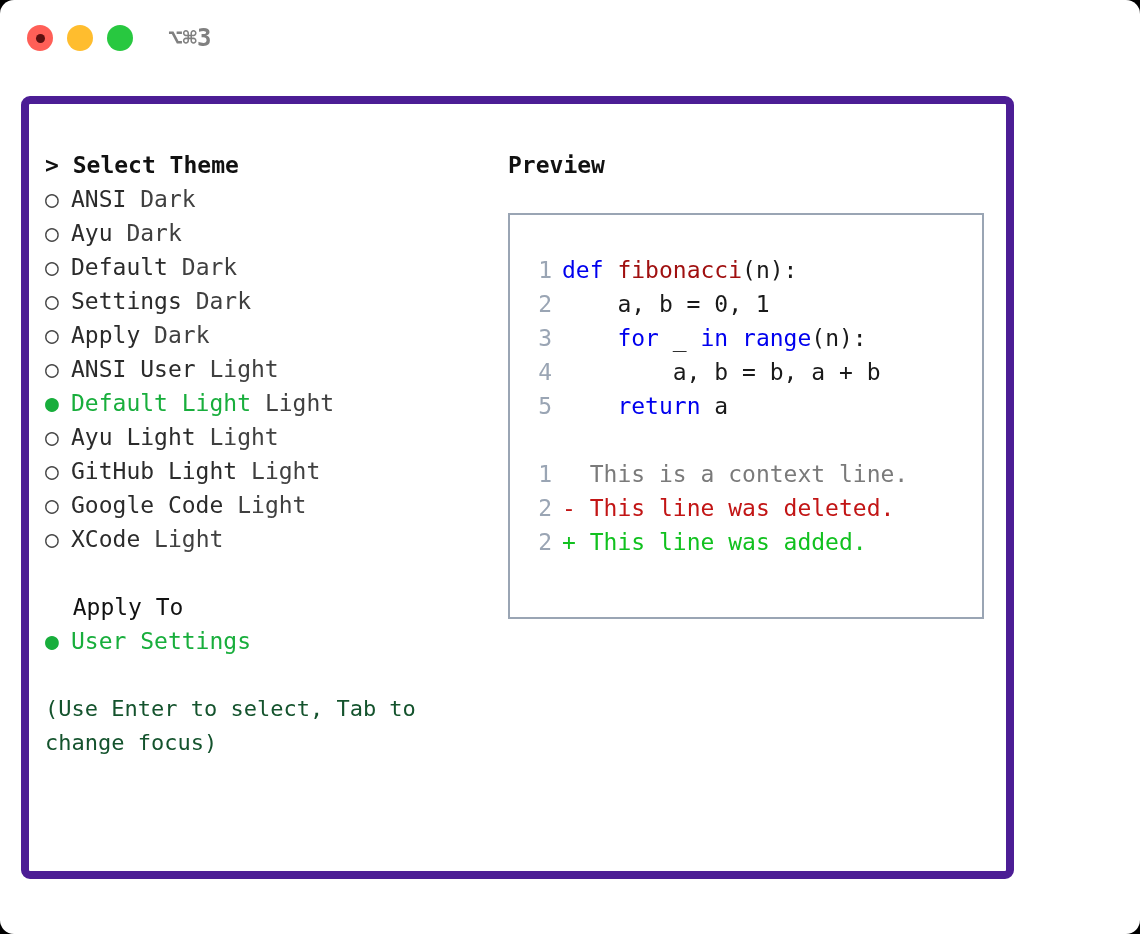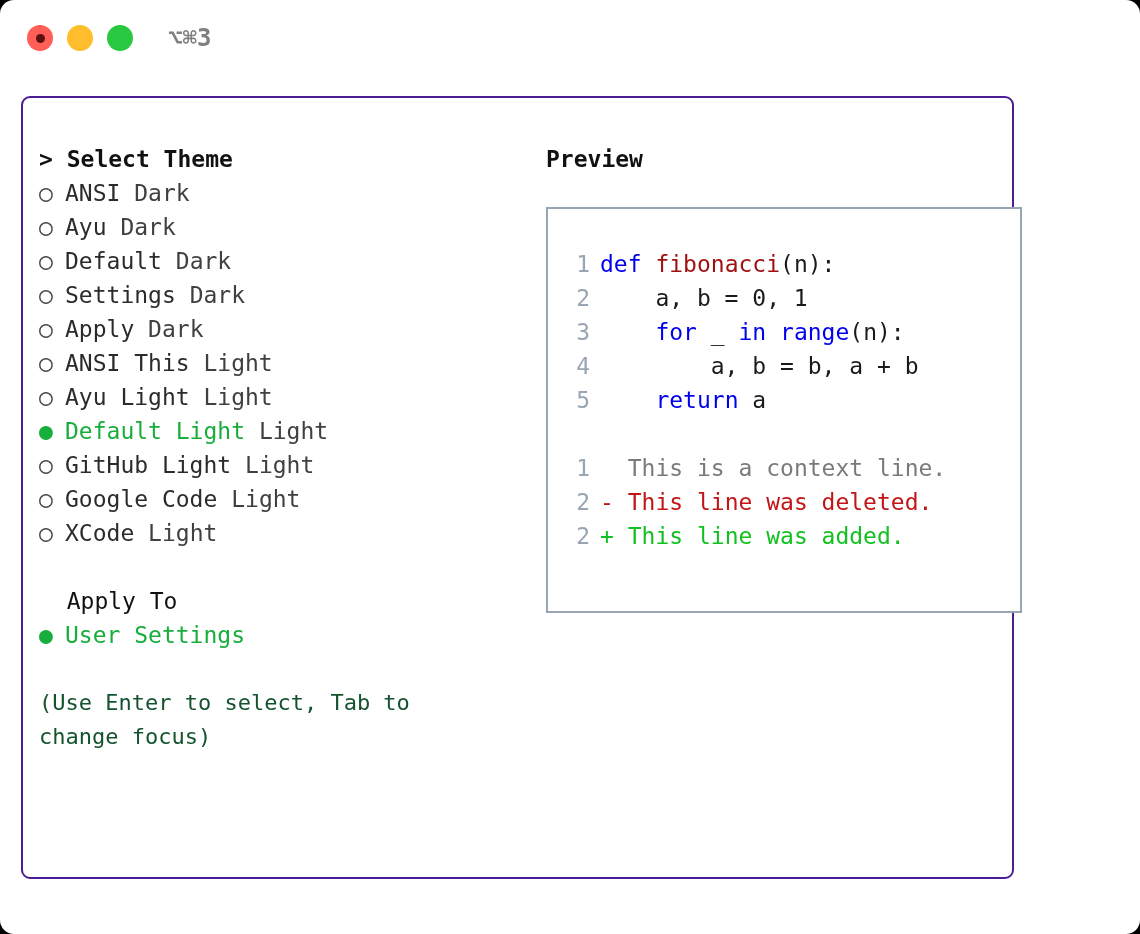--- a/index.html
+++ b/index.html
@@ -73,21 +73,21 @@
     white-space: pre;
   }
 
   
   .panel {
     position: absolute;
     left: 21px;
     top: 96px;
     width: 993px;
     height: 783px;
-    border: 2px solid #4c1d95;
+    border: 8px solid #4c1d95;
     border-radius: 9px;
     box-sizing: border-box;
     background: #ffffff;
   }
 
   
   .left-col {
     position: absolute;
     left: 16px;
     top: 44px;
@@ -131,21 +131,20 @@
     white-space: pre-wrap;
     word-break: normal;
   }
 
   
   .right-col {
     position: absolute;
     left: 479px;
     top: 44px;
     width: 490px;
-    margin-left: 44px;
   }
   .preview-title {
     font-size: 23px;
     font-weight: bold;
     color: #111111;
     line-height: 34px;
     height: 34px;
     white-space: pre;
   }
   .preview-box {
@@ -201,23 +200,23 @@
     <div class="left-col">
 
       <div class="section-head bold">&gt; Select Theme</div>
 
       <div id="theme-list">
           <div class="row"><span class="marker">○</span><span class="name">ANSI</span> <span class="tag">Dark</span></div>
           <div class="row"><span class="marker">○</span><span class="name">Ayu</span> <span class="tag">Dark</span></div>
           <div class="row"><span class="marker">○</span><span class="name">Default</span> <span class="tag">Dark</span></div>
           <div class="row"><span class="marker">○</span><span class="name">Settings</span> <span class="tag">Dark</span></div>
           <div class="row"><span class="marker">○</span><span class="name">Apply</span> <span class="tag">Dark</span></div>
-          <div class="row"><span class="marker">○</span><span class="name">ANSI This</span> <span class="tag">Light</span></div>
+          <div class="row"><span class="marker">○</span><span class="name">ANSI User</span> <span class="tag">Light</span></div>
+          <div class="row selected"><span class="marker sel">●</span><span class="name">Default Light</span> <span class="tag">Light</span></div>
           <div class="row"><span class="marker">○</span><span class="name">Ayu Light</span> <span class="tag">Light</span></div>
-          <div class="row selected"><span class="marker sel">●</span><span class="name">Default Light</span> <span class="tag">Light</span></div>
           <div class="row"><span class="marker">○</span><span class="name">GitHub Light</span> <span class="tag">Light</span></div>
           <div class="row"><span class="marker">○</span><span class="name">Google Code</span> <span class="tag">Light</span></div>
           <div class="row"><span class="marker">○</span><span class="name">XCode</span> <span class="tag">Light</span></div>
         </div>
 
       <div class="spacer-row"></div>
 
       <div class="section-head">  Apply To</div>
 
       <div id="apply-list">

